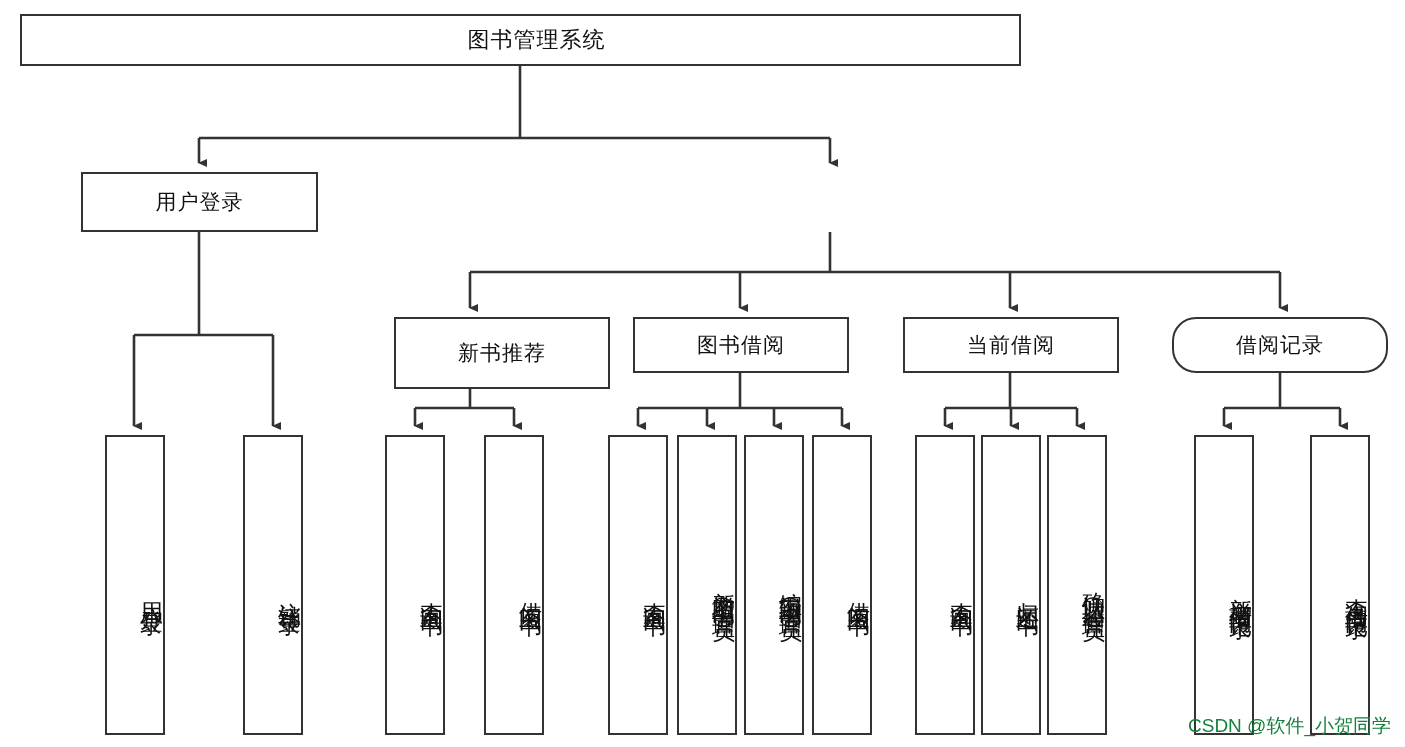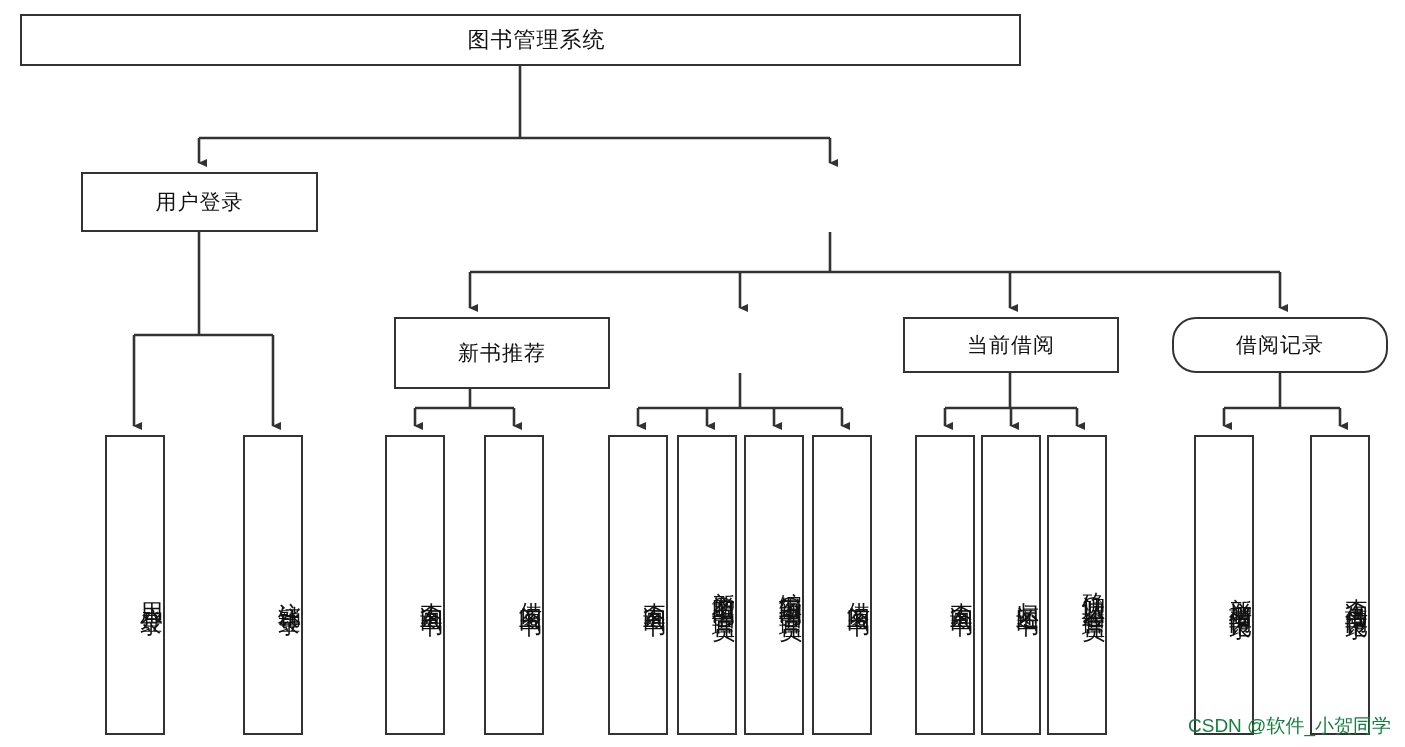--- a/index.html
+++ b/index.html
@@ -98,20 +98,21 @@
       <path d="M1224,408 L1224,426" marker-end="url(#arw)"></path>
       <path d="M1340,408 L1340,426" marker-end="url(#arw)"></path>
     </g>
   </svg>
 
   <div class="node h root" style="left:20px;top:14px;width:1001px;height:52px;">图书管理系统</div>
 
   <div class="node h" style="left:81px;top:172px;width:237px;height:60px;">用户登录</div>
 
   <div class="node h" style="left:362px;top:317px;width:216px;height:72px;margin-left:32px;">新书推荐</div>
+  <div class="node h" style="left:633px;top:317px;width:216px;height:56px;">图书借阅</div>
   <div class="node h" style="left:903px;top:317px;width:216px;height:56px;">当前借阅</div>
   <div class="node h" style="left:1172px;top:317px;width:216px;height:56px;border-radius:24px;">借阅记录</div>
 
   <div class="node v" style="left:105px;top:435px;width:60px;height:300px;">用户登录</div>
   <div class="node v" style="left:243px;top:435px;width:60px;height:300px;">注销登录</div>
 
   <div class="node v" style="left:385px;top:435px;width:60px;height:300px;">查询图书</div>
   <div class="node v" style="left:484px;top:435px;width:60px;height:300px;">借阅图书</div>
 
   <div class="node v" style="left:608px;top:435px;width:60px;height:300px;">查询图书</div>

